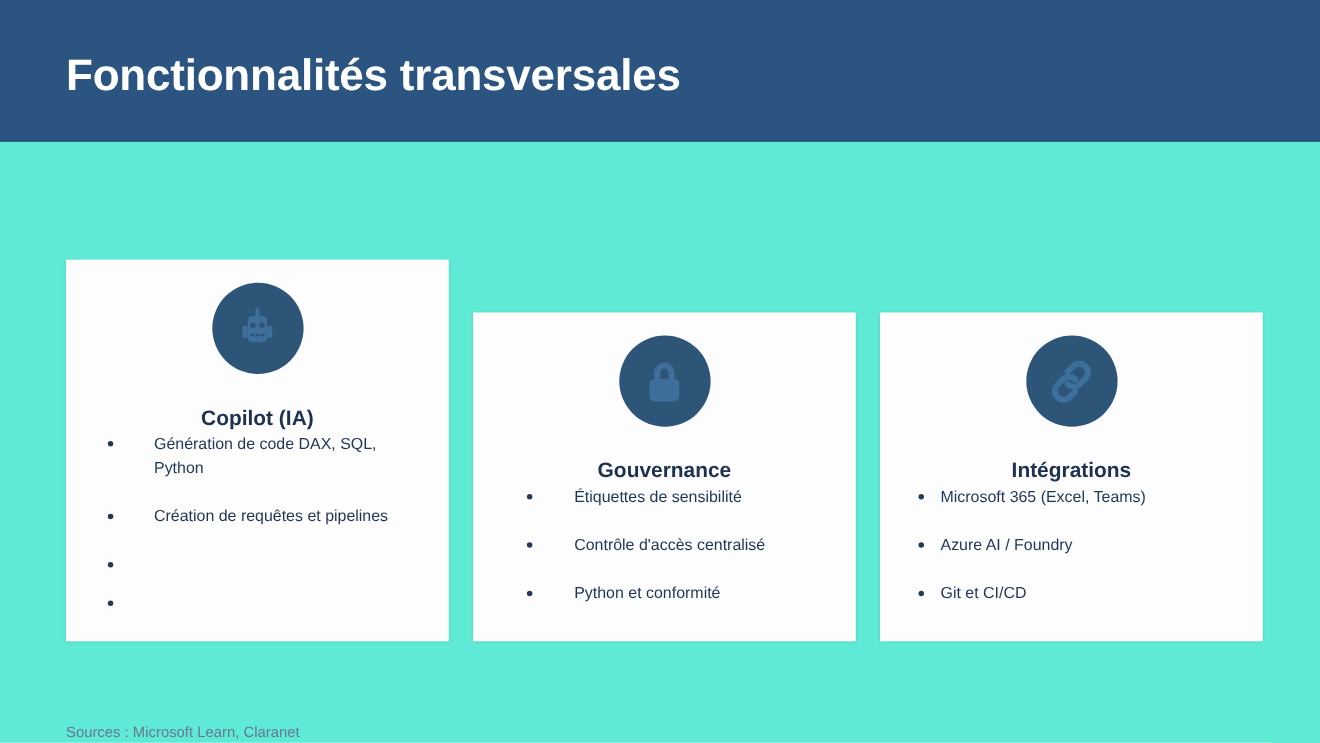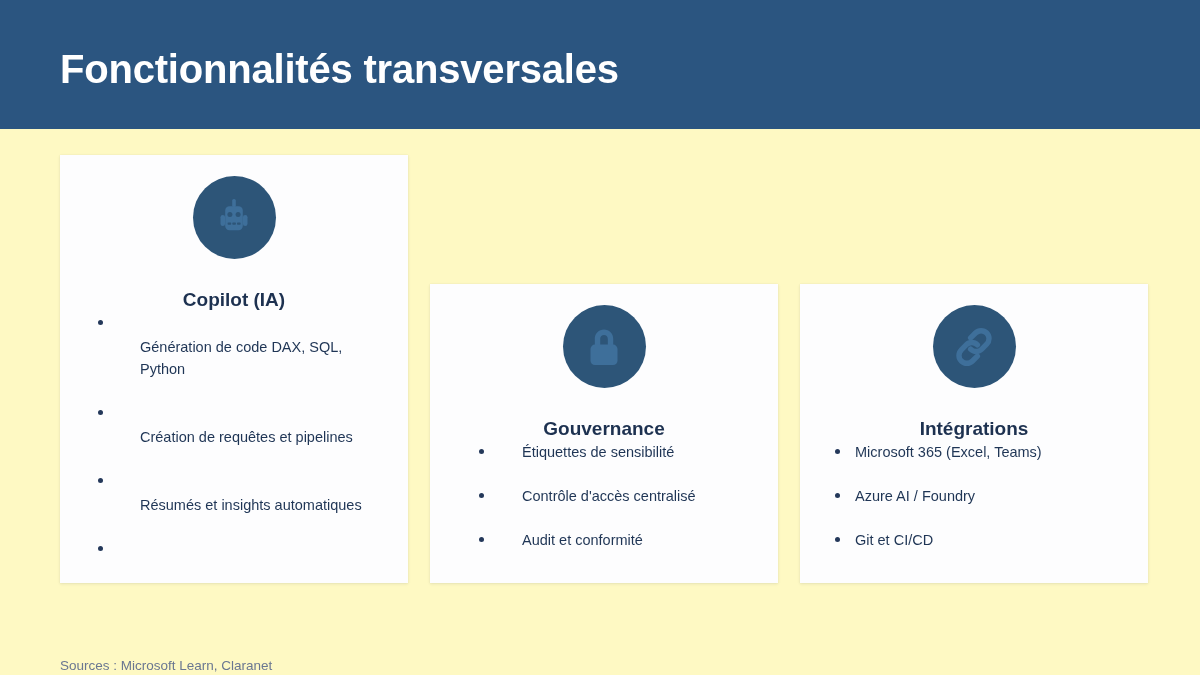--- a/index.html
+++ b/index.html
@@ -12,21 +12,21 @@
     overflow: hidden;
     background: #ffffff;
     font-family: "Liberation Sans", sans-serif;
     -webkit-font-smoothing: antialiased;
   }
 
   #slide {
     position: relative;
     width: 1200px;
     height: 675px;
-    background: #fef9c3;
+    background: #5eead4;
     overflow: hidden;
   }
 
   
   #header-band {
     position: absolute;
     left: 0;
     top: 0;
     width: 1200px;
     height: 129px;
@@ -122,21 +122,21 @@
     margin-top: 8px;
   }
   .bullet-text {
     font-size: 14.5px;
     line-height: 22px;
     color: #1f3555;
   }
 
   
   .card-copilot .bullet-item .bullet-dot { margin-left: 20px; }
-  .card-copilot .bullet-text { margin-left: 37px; width: 232px; margin-top: 24px; }
+  .card-copilot .bullet-text { margin-left: 37px; width: 232px; }
 
   
   .card-gouvernance .bullet-item .bullet-dot { margin-left: 31px; }
   .card-gouvernance .bullet-text { margin-left: 38px; white-space: nowrap; }
 
   
   .card-integrations .bullet-item .bullet-dot { margin-left: 17px; }
   .card-integrations .bullet-text { margin-left: 15px; white-space: nowrap; }
 
   
@@ -186,21 +186,20 @@
           <div class="bullet-item">
             <span class="bullet-dot"></span>
             <span class="bullet-text">Génération de code DAX, SQL, Python</span>
           </div>
           <div class="bullet-item">
             <span class="bullet-dot"></span>
             <span class="bullet-text">Création de requêtes et pipelines</span>
           </div>
           <div class="bullet-item">
             <span class="bullet-dot"></span>
-            <span class="bullet-text">Résumés et insights automatiques</span>
           </div>
           <div class="bullet-item">
             <span class="bullet-dot"></span>
           </div>
         </div>
       </div>
     </div>
 
     <div class="card card-gouvernance">
       <div class="icon-circle">
@@ -217,21 +216,21 @@
           <div class="bullet-item">
             <span class="bullet-dot"></span>
             <span class="bullet-text">Étiquettes de sensibilité</span>
           </div>
           <div class="bullet-item">
             <span class="bullet-dot"></span>
             <span class="bullet-text">Contrôle d'accès centralisé</span>
           </div>
           <div class="bullet-item">
             <span class="bullet-dot"></span>
-            <span class="bullet-text">Audit et conformité</span>
+            <span class="bullet-text">Python et conformité</span>
           </div>
         </div>
       </div>
     </div>
 
     <div class="card card-integrations">
       <div class="icon-circle">
         <svg width="50" height="50" viewBox="0 0 50 50" aria-hidden="true">
           <g fill="none" stroke="#3e6f9a" stroke-width="5.4" stroke-linecap="round">
             <path d="M21.6 15.9l4.9-4.9a7.9 7.9 0 0 1 11.2 11.2l-4.9 4.9a7.9 7.9 0 0 1-11.2 0"></path>

